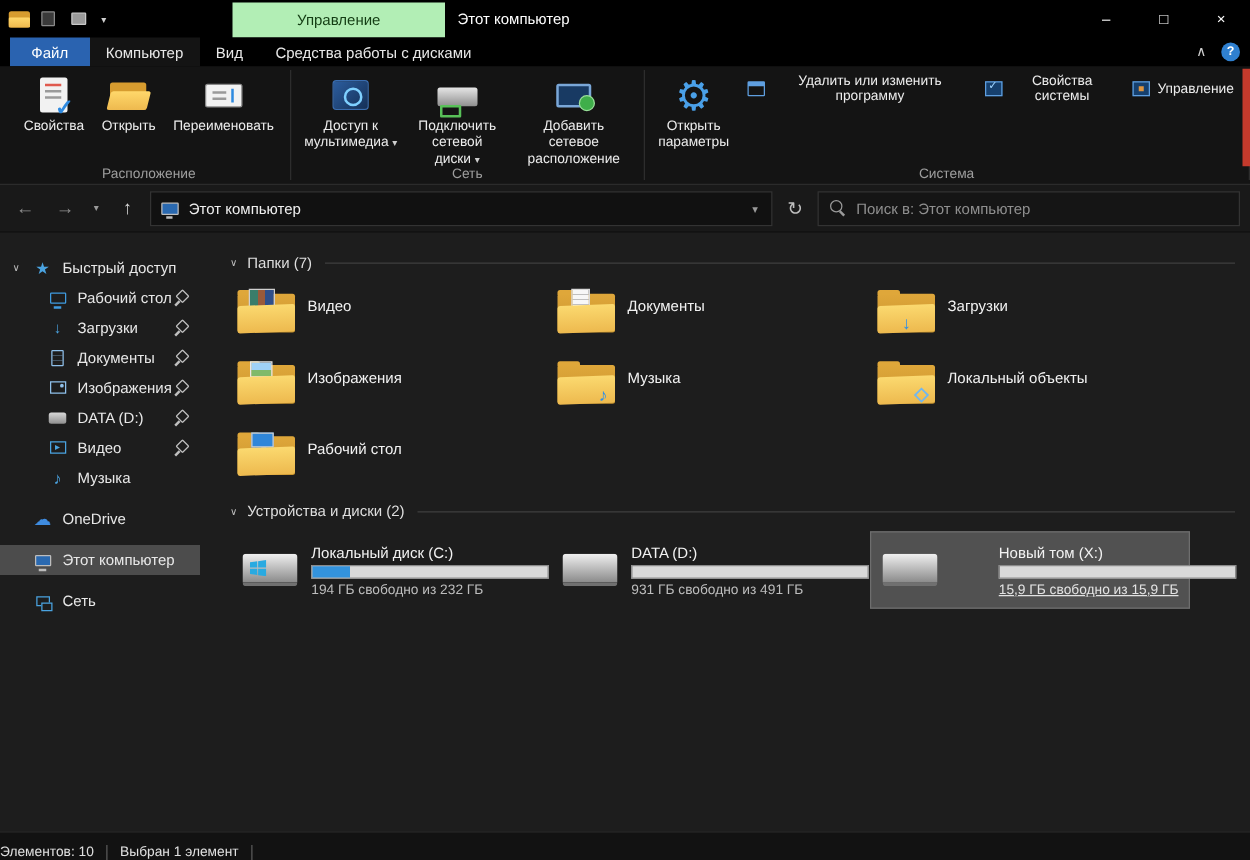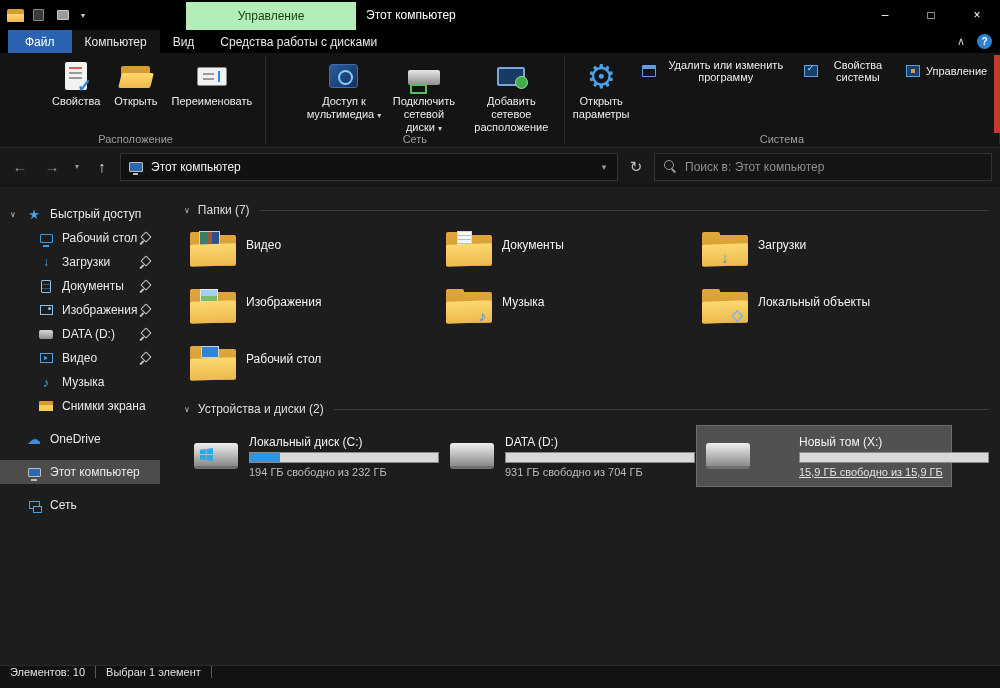--- a/index.html
+++ b/index.html
@@ -29,21 +29,21 @@
   .tab.active { background:#141414; }
   .tabs-right { position:absolute; right:8px; top:0; height:23px; display:flex; align-items:center; gap:12px; }
   .collapse-chev { color:#cfcfcf; font-size:11px; }
   .help-dot { width:15px; height:15px; border-radius:50%; background:#2f80d0; color:#fff; font-size:10px; font-weight:bold; display:flex; align-items:center; justify-content:center; }
 
   
   .ribbon { height:95px; background:#141414; border-bottom:1px solid #2b2b2b; display:flex; position:relative; padding-left:6px; flex:none; }
   .rgroup { position:relative; display:flex; flex-direction:column; padding:3px 6px 16px; }
   .rgroup-label { position:absolute; bottom:2px; left:0; right:0; text-align:center; font-size:11px; color:#9e9e9e; }
   .rsep { width:1px; background:#2d2d2d; margin:3px 0; }
-  .rbtn-row { display:flex; align-items:flex-start;margin-left:33px; }
+  .rbtn-row { display:flex; align-items:flex-start; }
   .rbtn { background:none; border:none; display:flex; flex-direction:column; align-items:center; gap:3px; padding:4px 7px; min-width:52px; cursor:default; }
   .ric { height:32px; display:flex; align-items:center; justify-content:center; }
   .rlabel { font-size:11px; line-height:13px; text-align:center; color:#ececec; font-family:"Liberation Sans", sans-serif; }
   .rlabel .line { display:block; }
   .caret { margin-left:3px; font-size:8px; color:#cfcfcf; }
   .sysrow { display:flex; align-items:flex-start; gap:4px; }
   .scol { display:flex; flex-direction:row; gap:2px; padding-top:5px; }
   .rsmall { background:none; border:none; display:flex; align-items:center; gap:6px; height:20px; font-size:11px; color:#ececec; padding:0 6px; font-family:"Liberation Sans", sans-serif; }
 
   
@@ -150,21 +150,21 @@
   .dbody { position:absolute; inset:3px 1px 3px 1px; border-radius:3px; background:linear-gradient(180deg,#f0f0f0,#c2c2c2 45%,#8a8a8a); border-bottom:3px solid #707070; }
   .winflag { position:absolute; left:7px; top:8px; z-index:2; }
   .dinfo { display:flex; flex-direction:column; min-width:0; }
   .dname { font-size:12px; color:#f2f2f2; margin-bottom:3px; white-space:nowrap; }
   .dbar { width:190px; height:11px; border:1px solid #8a8a8a; background:#d9d9d9; margin-bottom:3px; }
   .dbar .fill { display:block; height:100%; background:#3393dd; }
   .dfree { font-size:11px; color:#bdbdbd; white-space:nowrap; }
   .dtile.selected .dfree { color:#e3e3e3;text-decoration:underline; }
 
   
-  .statusbar { height:23px; background:#121212; border-top:1px solid #2a2a2a; display:flex; align-items:flex-start; gap:10px; padding-left:10px; font-size:11px; color:#e0e0e0; flex:none; }
+  .statusbar { height:23px; background:#121212; border-top:1px solid #2a2a2a; display:flex; align-items:flex-end; gap:10px; font-size:11px; color:#e0e0e0; flex:none; }
   .sb-sep { width:1px; height:12px; background:#5a5a5a; }
 </style>
 </head>
 <body>
 
 <div class="window">
 
   <div class="titlebar">
     <div class="qat">
       <span class="app-icon"></span>
@@ -357,26 +357,20 @@
         <span class="si si-video">
             <i></i>
           </span>
         <span>Видео</span>
         <span class="pin"></span>
       </div>
       <div class="side-item child">
         <span class="si si-music">♪</span>
         <span>Музыка</span>
       </div>
-      <div class="side-item child">
-        <span class="si si-folder">
-            <i></i>
-          </span>
-        <span>Снимки экрана</span>
-      </div>
       <div class="side-item gap">
         <span class="si si-cloud">☁</span>
         <span>OneDrive</span>
       </div>
       <div class="side-item gap selected">
         <span class="si si-pc">
             <i></i>
           </span>
         <span>Этот компьютер</span>
       </div>
@@ -479,21 +473,21 @@
         </div>
         <div class="dtile">
           <span class="dicon">
               <span class="dbody"></span>
             </span>
           <span class="dinfo">
             <span class="dname">DATA (D:)</span>
             <span class="dbar">
                 <span class="fill" style="width: 0%;"></span>
               </span>
-            <span class="dfree">931 ГБ свободно из 704 ГБ</span>
+            <span class="dfree">931 ГБ свободно из 491 ГБ</span>
           </span>
         </div>
         <div class="dtile selected">
           <span class="dicon">
               <span class="dbody"></span>
             </span>
           <span class="dinfo">
             <span class="dname">Новый том (X:)</span>
             <span class="dbar">
                 <span class="fill" style="width: 0%;"></span>

